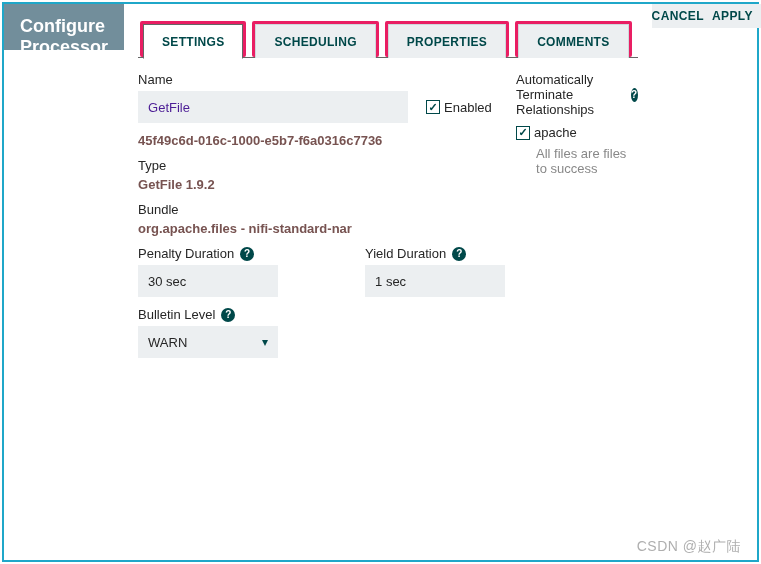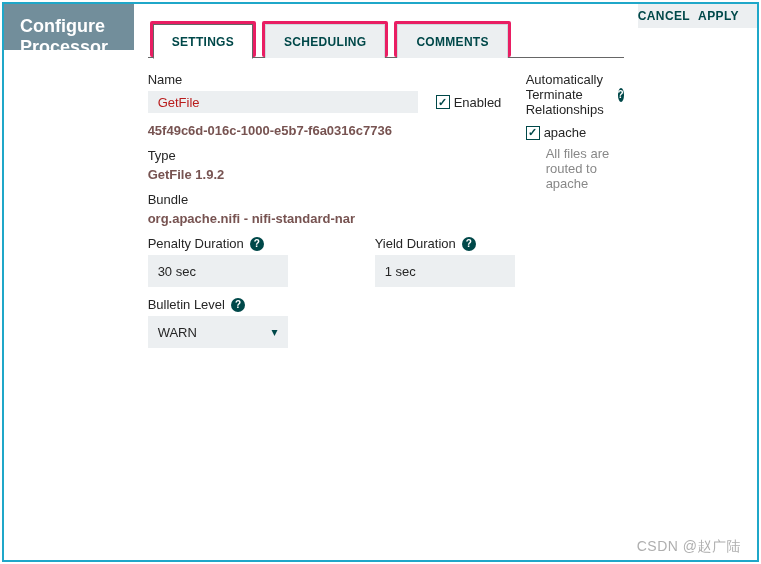--- a/index.html
+++ b/index.html
@@ -97,24 +97,24 @@
   }
   .val-static {
     font-size: 13px;
     color: #775351;
     font-weight: bold;
     word-break: break-all;
   }
   .text-input {
     background: #eceff1;
     border: none;
-    height: 22px;
+    height: 32px;
     padding: 0 10px;
     font-size: 13px;
-    color: #b91c1c;
+    color: #4c1d95;
     width: 270px;
   }
   .name-row {
     display: flex;
     align-items: center;
     gap: 18px;
   }
   .enabled {
     display: flex;
     align-items: center;
@@ -223,20 +223,23 @@
   <div class="content">
 
     <div class="tabs-wrap">
       <span class="tab-hl">
         <span class="tab active">SETTINGS</span>
       </span>
       <span class="tab-hl">
         <span class="tab">SCHEDULING</span>
       </span>
       <span class="tab-hl">
+        <span class="tab">PROPERTIES</span>
+      </span>
+      <span class="tab-hl">
         <span class="tab">COMMENTS</span>
       </span>
     </div>
 
     <div class="body">
       <div class="col-left">
 
         <div class="field">
           <div class="label">Name</div>
           <div class="name-row">
@@ -252,21 +255,21 @@
           <div class="val-static">45f49c6d-016c-1000-e5b7-f6a0316c7736</div>
         </div>
 
         <div class="field">
           <div class="label">Type</div>
           <div class="val-static">GetFile 1.9.2</div>
         </div>
 
         <div class="field">
           <div class="label">Bundle</div>
-          <div class="val-static">org.apache.nifi - nifi-standard-nar</div>
+          <div class="val-static">org.apache.files - nifi-standard-nar</div>
         </div>
 
         <div class="row2">
           <div class="field">
             <div class="label">
               <span>Penalty Duration</span>
               <span class="help-icon">?</span>
             </div>
             <input class="small-input" type="text" value="30 sec" style="">
           </div>
@@ -294,21 +297,21 @@
 
       <div class="col-right">
         <div class="label">
           <span>Automatically Terminate Relationships</span>
           <span class="help-icon">?</span>
         </div>
         <div class="relationship-line">
           <span class="checkbox">✓</span>
           <span>apache</span>
         </div>
-        <div class="rel-desc">All files are routed to apache</div>
+        <div class="rel-desc">All files are files to success</div>
       </div>
     </div>
 
   </div>
 
   <div class="footer">
     <span class="btn">CANCEL</span>
     <span class="btn">APPLY</span>
   </div>
 </div>

